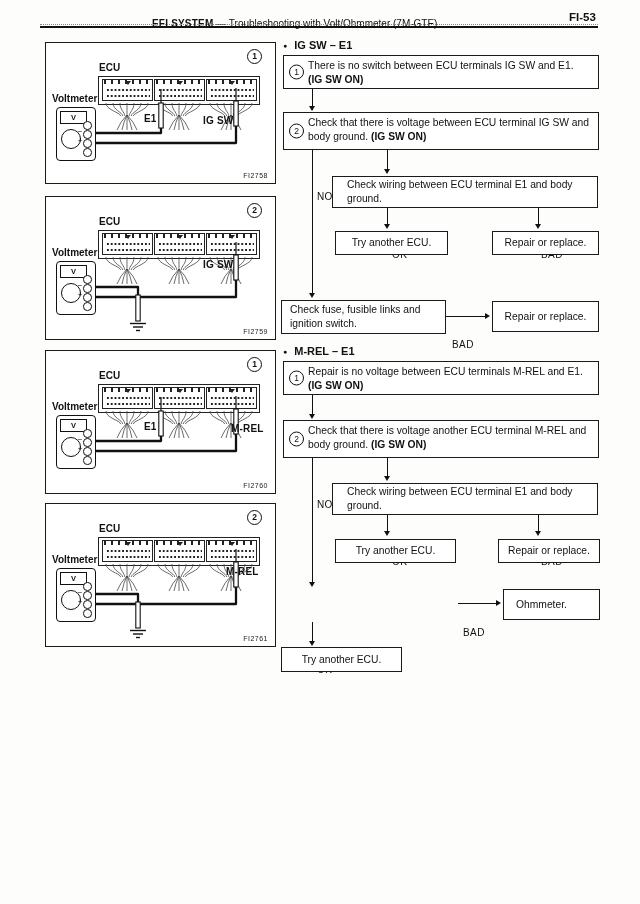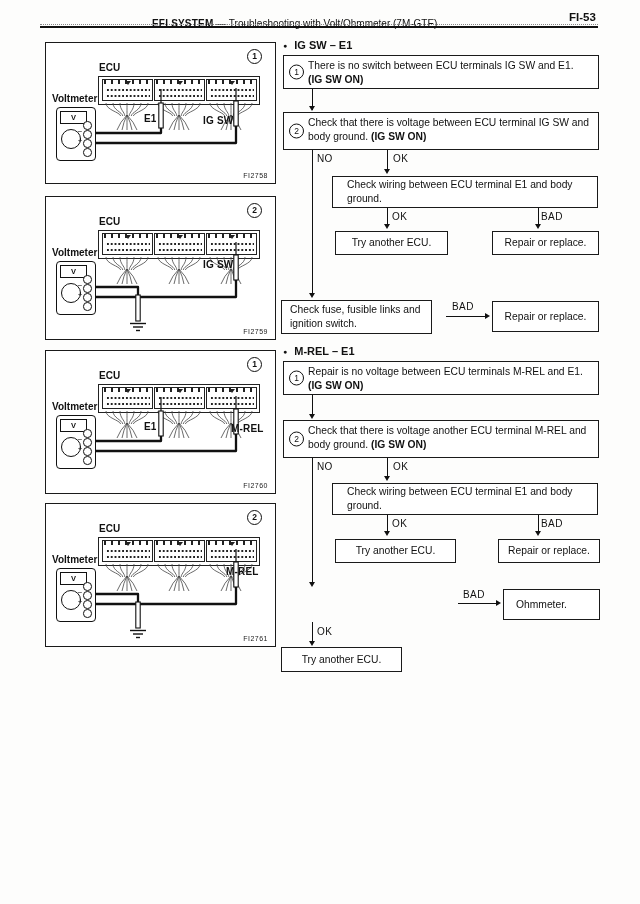--- a/index.html
+++ b/index.html
@@ -55,21 +55,21 @@
   .fbox.leftpad{padding:0 6px 0 12px;display:flex;align-items:center;}
   .step-circ{position:absolute;left:5px;top:50%;transform:translateY(-50%);width:13px;height:13px;
              border:1.1px solid #111;border-radius:50%;text-align:center;line-height:13px;
              font-size:8.5px;font-weight:normal;}
   .vline{position:absolute;width:1.4px;background:#111;}
   .hline{position:absolute;height:1.4px;background:#111;}
   .arr-d{position:absolute;width:0;height:0;border-left:3.5px solid transparent;
          border-right:3.5px solid transparent;border-top:5.5px solid #111;}
   .arr-r{position:absolute;width:0;height:0;border-top:3.5px solid transparent;
          border-bottom:3.5px solid transparent;border-left:5.5px solid #111;}
-  .lbl{position:absolute;font-size:10px;letter-spacing:.4px;}
+  .lbl{position:absolute;font-size:10px;letter-spacing:.4px;margin-top:38px;}
 </style>
 </head>
 <body>
 
 <div id="page">
 
   <div class="hdr-title">
     <b>EFI SYSTEM</b>
     <span>—</span>
     <span>Troubleshooting with Volt/Ohmmeter (7M-GTE)</span>
@@ -438,21 +438,21 @@
   <div class="vline" style="left:537.5px;top:208px;height:17px"></div>
   <div class="arr-d" style="left:534.7px;top:224px"></div>
 
   <div class="fbox center" style="left:335px;top:231px;width:113px;height:24px">
     <span>Try another ECU.</span>
   </div>
   <div class="fbox center" style="left:492px;top:231px;width:107px;height:24px">
     <span>Repair or replace.</span>
   </div>
 
-  <div class="fbox plain" style="left:281px;top:300px;width:151px;height:34px">
+  <div class="fbox plain" style="left:281px;top:300px;width:165px;height:34px">
     <span>Check fuse, fusible links and ignition switch.</span>
   </div>
   <div class="lbl" style="left:452px;top:301px">BAD</div>
   <div class="hline" style="left:446px;top:316px;width:39px"></div>
   <div class="arr-r" style="left:484.5px;top:313.2px"></div>
   <div class="fbox center" style="left:492px;top:301px;width:107px;height:31px">
     <span>Repair or replace.</span>
   </div>
 
   <div class="flow-title" style="left:283px;top:345px">

